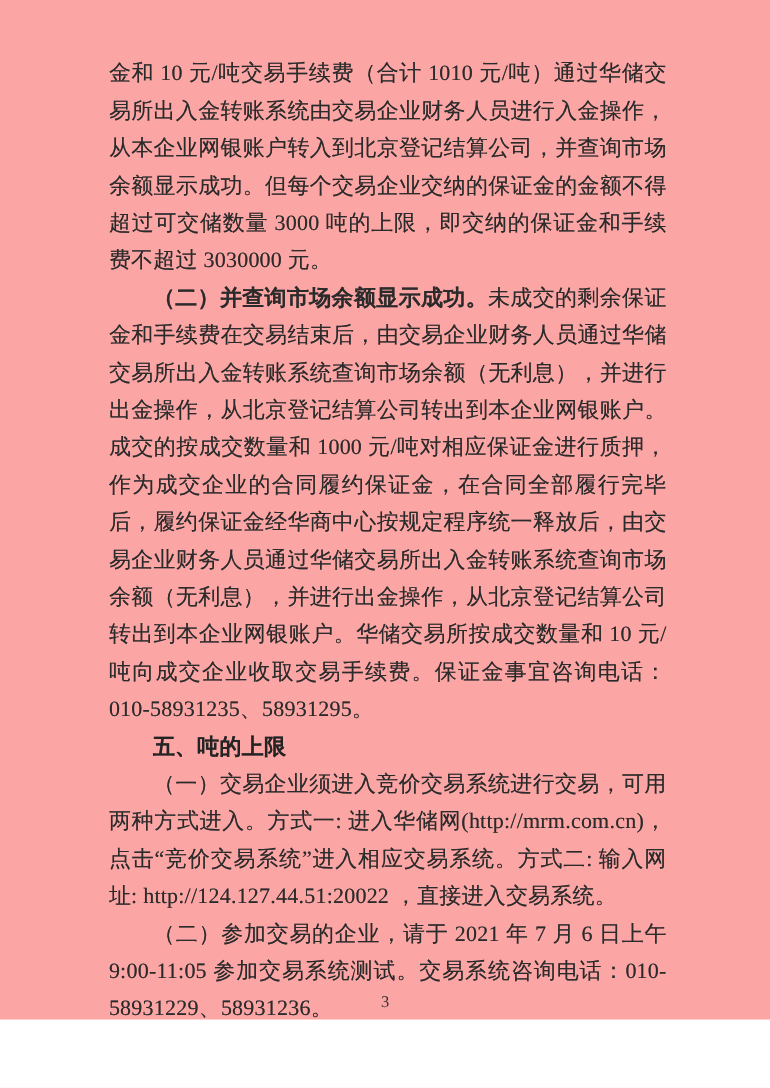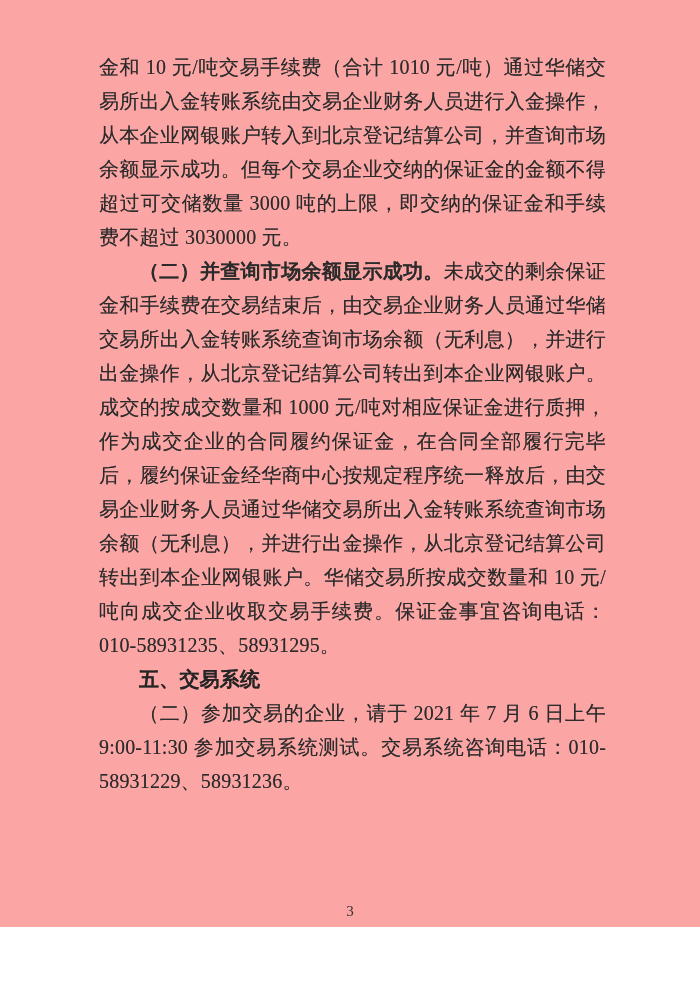--- a/index.html
+++ b/index.html
@@ -63,21 +63,22 @@
 </head>
 <body>
 
 <div class="page">
   <div class="body-text">
 
     <p class="para no-indent">金和 10 元/吨交易手续费（合计 1010 元/吨）通过华储交易所出入金转账系统由交易企业财务人员进行入金操作，从本企业网银账户转入到北京登记结算公司，并查询市场余额显示成功。但每个交易企业交纳的保证金的金额不得超过可交储数量 3000 吨的上限，即交纳的保证金和手续费不超过 3030000 元。</p>
 
     <p class="para"><span class="bold-lead">（二）并查询市场余额显示成功。</span><span>未成交的剩余保证金和手续费在交易结束后，由交易企业财务人员通过华储交易所出入金转账系统查询市场余额（无利息），并进行出金操作，从北京登记结算公司转出到本企业网银账户。成交的按成交数量和 1000 元/吨对相应保证金进行质押，作为成交企业的合同履约保证金，在合同全部履行完毕后，履约保证金经华商中心按规定程序统一释放后，由交易企业财务人员通过华储交易所出入金转账系统查询市场余额（无利息），并进行出金操作，从北京登记结算公司转出到本企业网银账户。华储交易所按成交数量和 10 元/吨向成交企业收取交易手续费。保证金事宜咨询电话：010-58931235、58931295。</span></p>
 
-    <h2 class="section-heading">五、交易系统</h2>
+    <h2 class="section-heading">五、吨的上限</h2>
 
+    <p class="para">（一）交易企业须进入竞价交易系统进行交易，可用两种方式进入。方式一: 进入华储网(http://mrm.com.cn)，点击“竞价交易系统”进入相应交易系统。方式二: 输入网址: http://124.127.44.51:20022 ，直接进入交易系统。</p>
 
-    <p class="para">（二）参加交易的企业，请于 2021 年 7 月 6 日上午 9:00-11:30 参加交易系统测试。交易系统咨询电话：010-58931229、58931236。</p>
+    <p class="para">（二）参加交易的企业，请于 2021 年 7 月 6 日上午 9:00-11:05 参加交易系统测试。交易系统咨询电话：010-58931229、58931236。</p>
 
   </div>
 
   <div class="page-footer">3</div>
 </div>
 
 </body></html>

